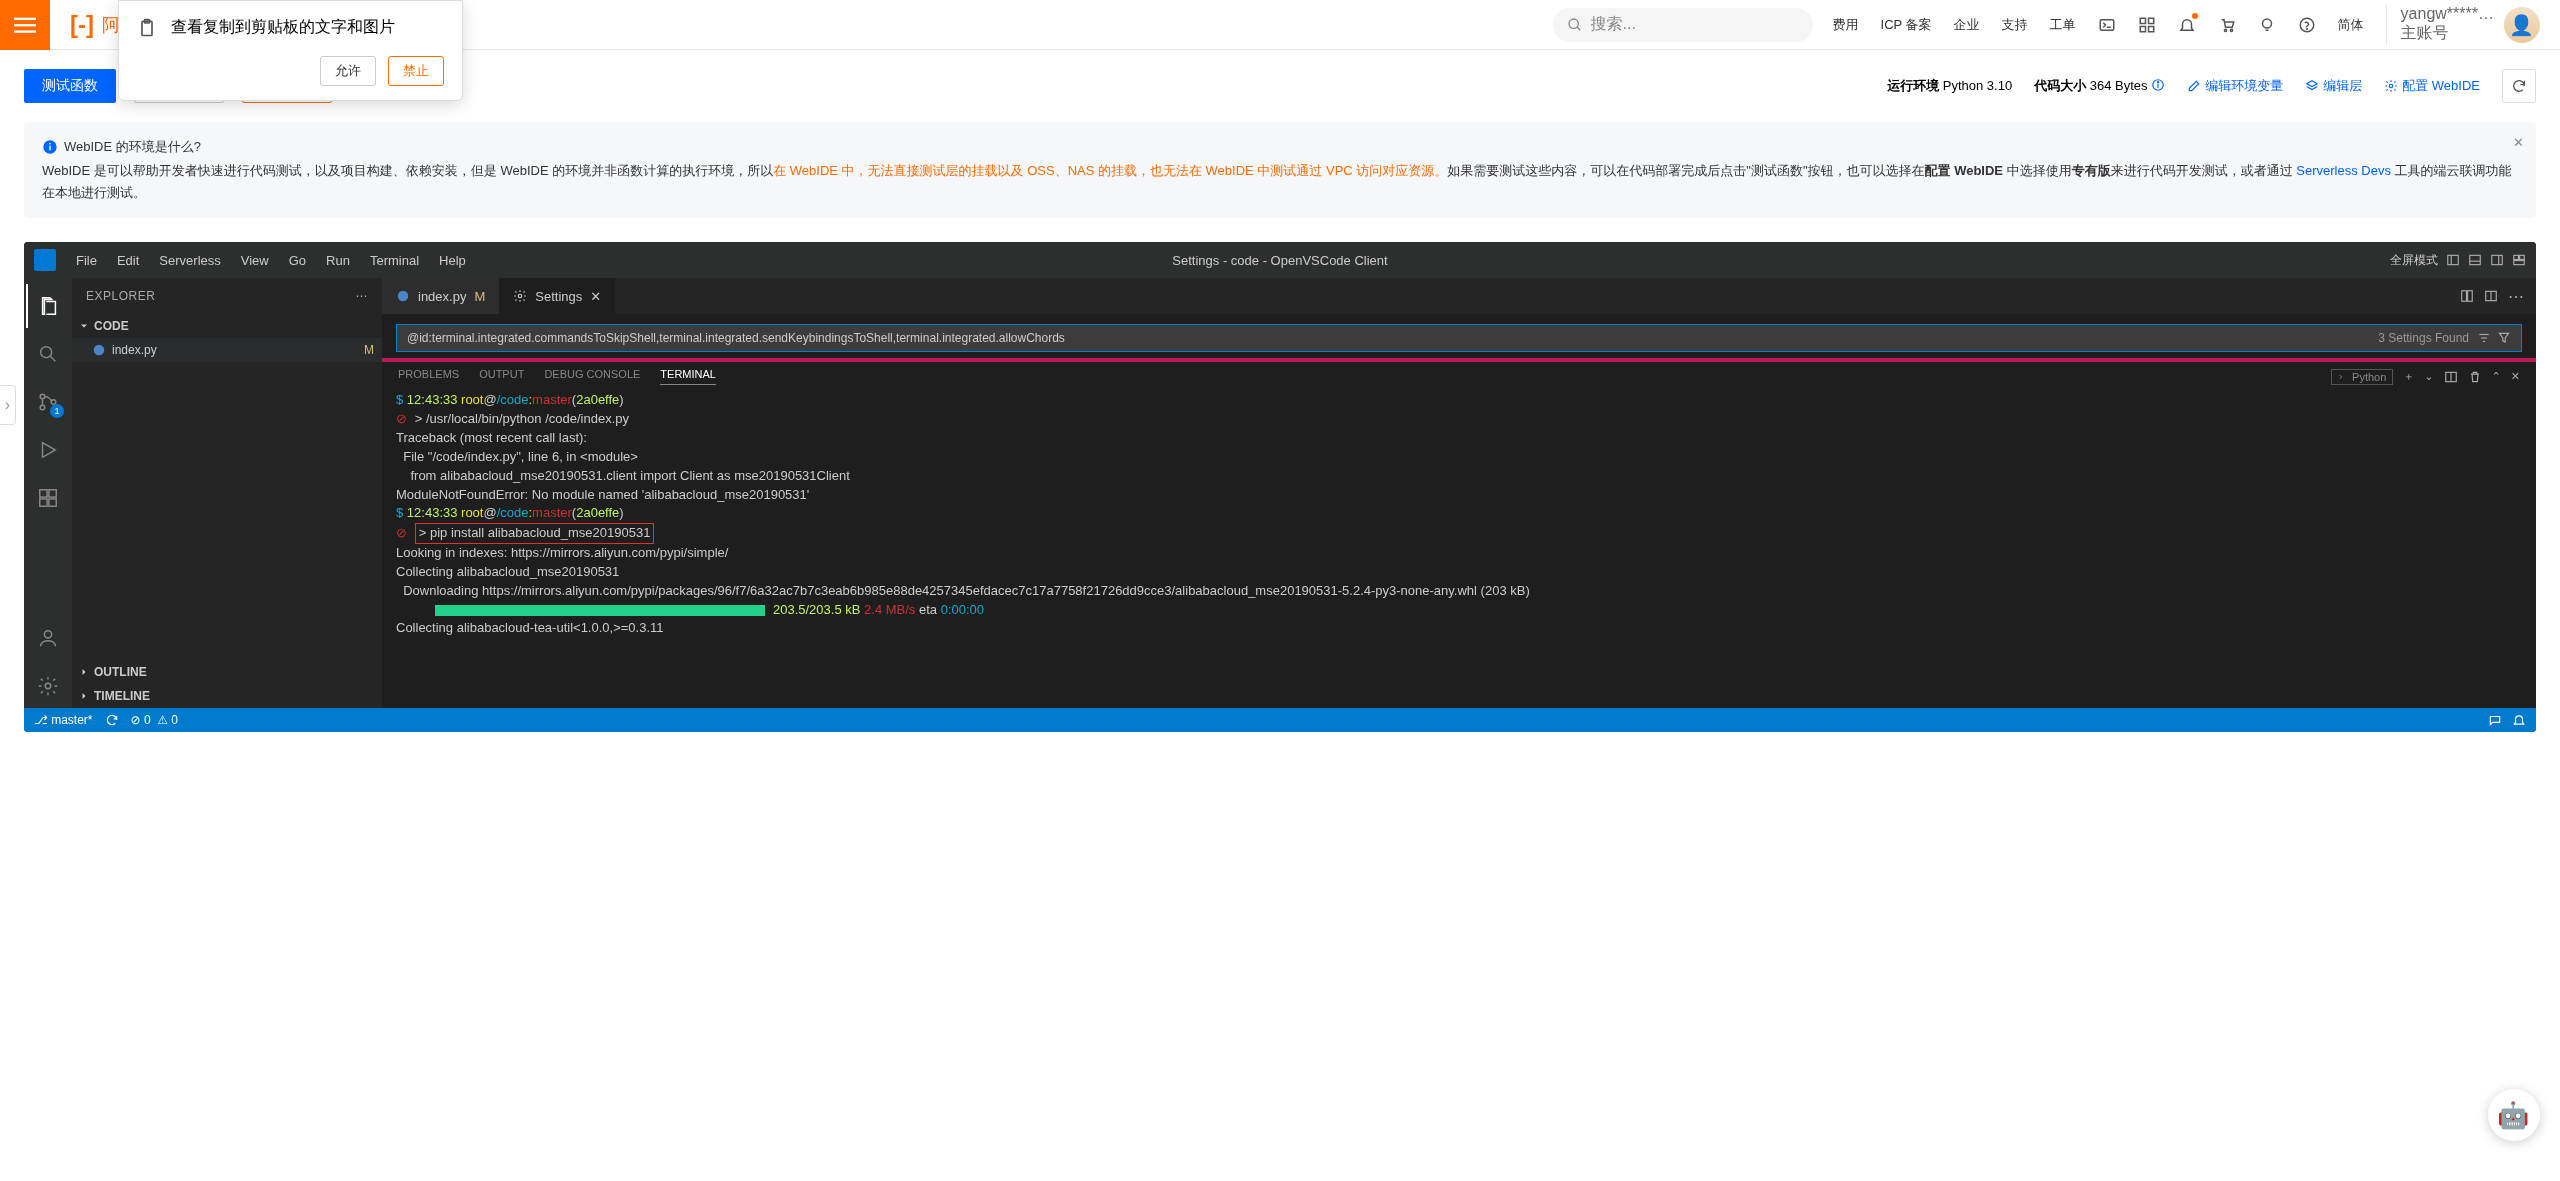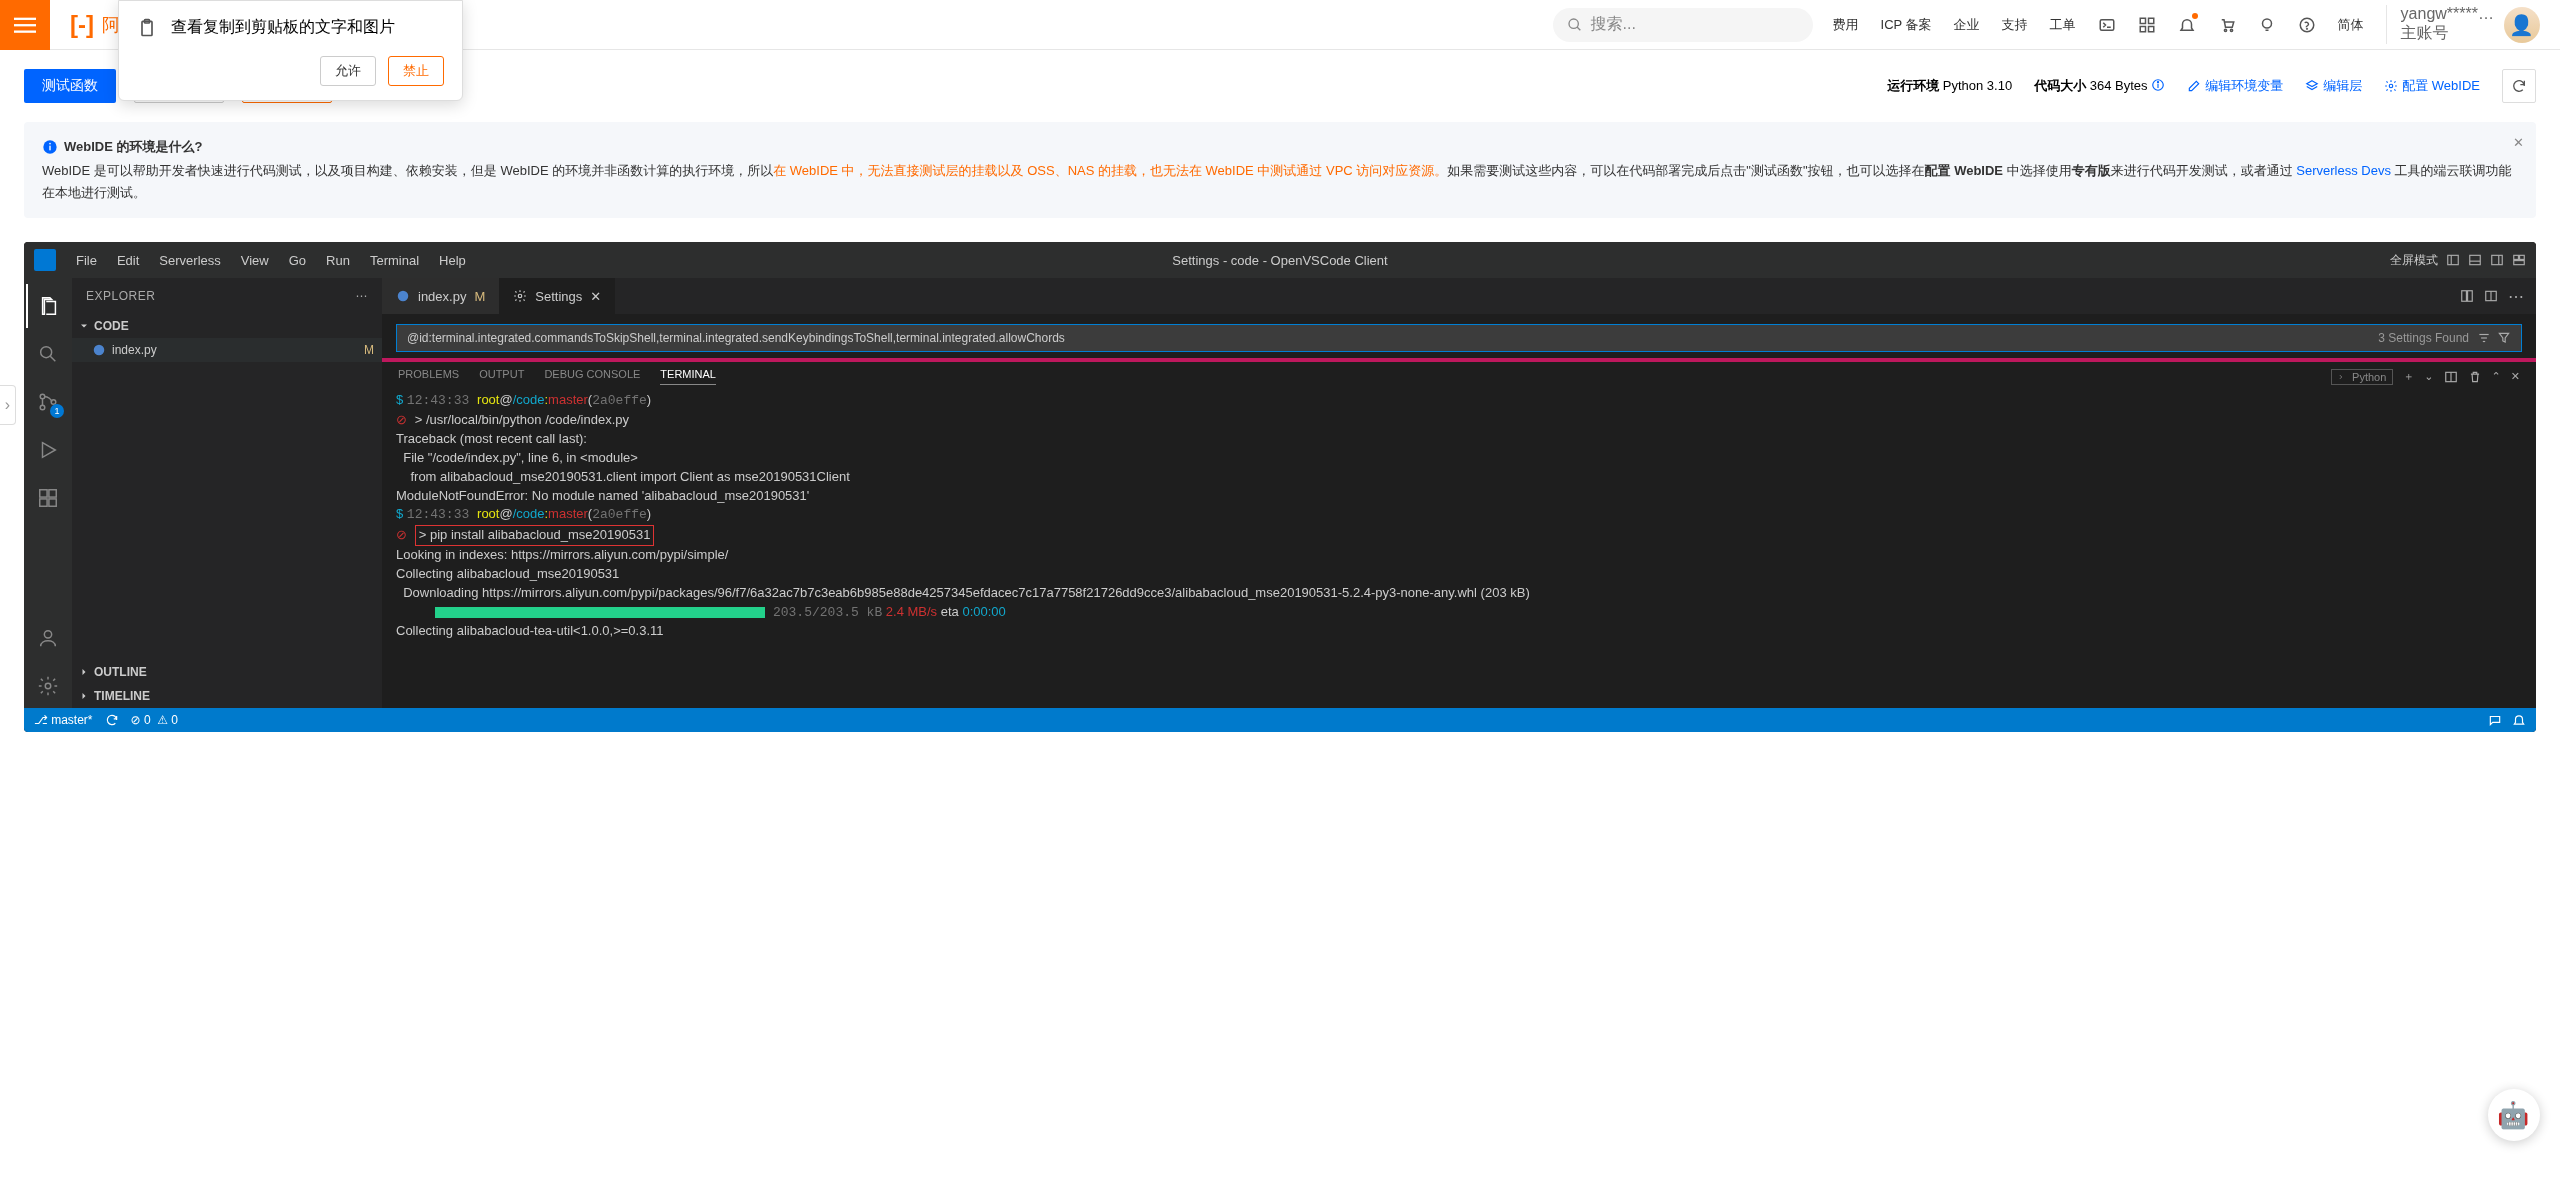--- a/index.html
+++ b/index.html
@@ -31,21 +31,21 @@
 .action-bar { height: 72px; display: flex; align-items: center; gap: 18px; }
 .btn-primary { background: #0064ff; color: #fff; border: none; padding: 8px 18px; font-size: 14px; border-radius: 2px; cursor: pointer; }
 .btn-outline { border: 1px solid #ccc; background: #fff; padding: 7px 16px; font-size: 14px; border-radius: 2px; color: #333; cursor: pointer; }
 .btn-outline.orange { border-color: #ff6a00; color: #ff6a00; }
 .action-right { margin-left: auto; display: flex; align-items: center; gap: 22px; font-size: 13px; }
 .link-blue { color: #0064ff; cursor: pointer; display: flex; align-items: center; gap: 4px; }
 .link-blue svg { width: 14px; height: 14px; }
 .refresh-btn { width: 34px; height: 34px; border: 1px solid #ddd; border-radius: 2px; display: flex; align-items: center; justify-content: center; cursor: pointer; background:#fff; }
 
 .info-box { background: #f5f7fa; border-radius: 4px; padding: 14px 18px; position: relative; font-size: 13px; color: #333; line-height: 1.7; }
-.info-title { font-weight: 700; margin-bottom: 2px; display:flex; align-items:center; gap:6px; }
+.info-title { font-weight: 400; margin-bottom: 2px; display:flex; align-items:center; gap:6px; }
 .info-title svg { width:16px; height:16px; color:#0064ff; }
 .info-close { position: absolute; top: 10px; right: 12px; cursor: pointer; color: #888; }
 .em-orange { color: #ff6a00; font-weight: 500; }
 .em-bold { font-weight: 600; }
 .em-link { color: #0064ff; }
 
 .ide { margin: 24px; background: #1d1d1d; border-radius: 4px; overflow: hidden; font-family: "Segoe UI", sans-serif; color: #ccc; }
 .ide-top { height: 36px; background: #2d2e2e; display: flex; align-items: center; padding: 0 10px; font-size: 13px; }
 .ide-logo-ic { width: 22px; height: 22px; background: #0078d4; border-radius: 2px; margin-right: 10px; }
 .menu-item { padding: 0 10px; cursor: pointer; color: #ccc; }
@@ -72,21 +72,21 @@
 .tab-flex { flex:1; }
 .tab-actions { display: flex; align-items: center; gap: 10px; padding: 0 12px; }
 .settings-search { margin: 10px 14px 6px; background: #3c3c3c; padding: 6px 10px; font-size: 12px; color: #ccc; display:flex; align-items:center; border:1px solid #007fd4; }
 .settings-found { color:#999; margin-left:auto; font-size:12px; white-space:nowrap; padding-left:10px; }
 .panel-tabs { display: flex; gap: 20px; padding: 6px 16px 0; font-size: 11px; color: #888; border-top:4px solid #be185d; }
 .panel-tabs .pt { cursor: pointer; padding-bottom:4px; }
 .panel-tabs .pt.active { color: #fff; border-bottom: 1px solid #888; }
 .panel-right { margin-left: auto; display: flex; gap: 10px; align-items:center; }
 .term-sel { border:1px solid #555; padding:1px 6px; font-size:11px; display:flex; gap:4px; align-items:center; }
 .terminal { flex: 1; padding: 6px 14px; font-family: Menlo, Consolas, monospace; font-size: 13px; line-height: 1.45; white-space: pre; overflow: hidden; }
-.t-g { color: #737373; font-family: Liberation Mono, monospace; } .t-y { color: #e5e510; } .t-c { color: #11a8cd; } .t-r { color: #cd3131; } .t-w { color: #ccc; }
+.t-g { color: #bef264; } .t-y { color: #e5e510; } .t-c { color: #11a8cd; } .t-r { color: #cd3131; } .t-w { color: #ccc; }
 .red-box { border: 1px solid #d33; padding: 0 3px; display: inline-block; }
 .dl-bar { display:inline-block; width:330px; height:11px; background:#23d18b; vertical-align:middle; }
 .status-bar { height: 24px; background: #007acc; display: flex; align-items: center; padding: 0 10px; font-size: 12px; color: #fff; gap: 12px; }
 .status-bar .sb-r { margin-left: auto; display:flex; gap:10px; align-items:center; }
 .mini-ic { width:14px; height:14px; }
 
 .fab { position: fixed; right: 20px; bottom: 40px; width: 52px; height: 52px; border-radius: 50%; background: #fff; box-shadow: 0 2px 12px rgba(0,0,0,.2); display: flex; align-items: center; justify-content: center; cursor:pointer; font-size:26px; }
 .expand-handle { position:fixed; left:0; top:385px; width:16px; height:40px; background:#fff; border:1px solid #ddd; border-left:none; border-radius:0 4px 4px 0; display:flex; align-items:center; justify-content:center; cursor:pointer; color:#999; }
 </style>
 </head>

